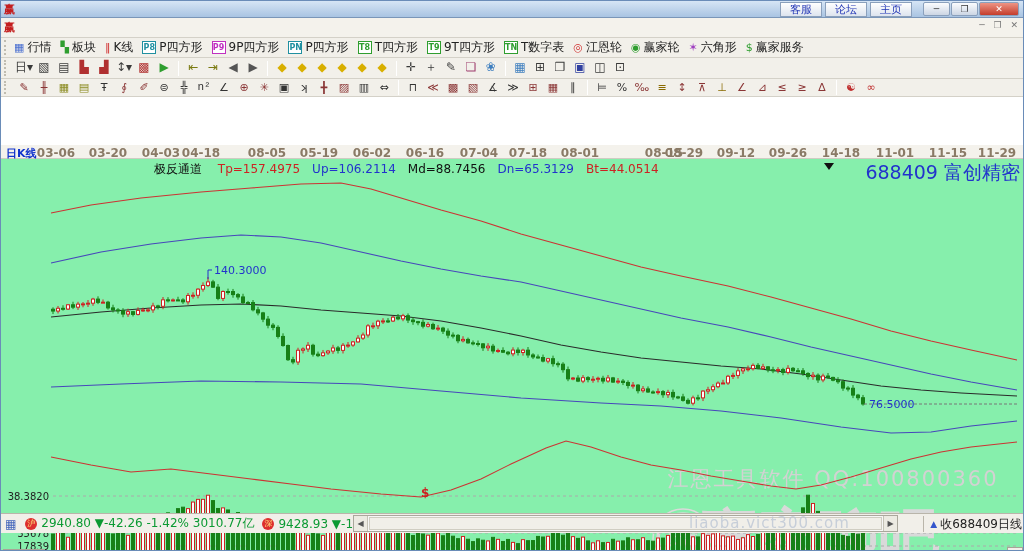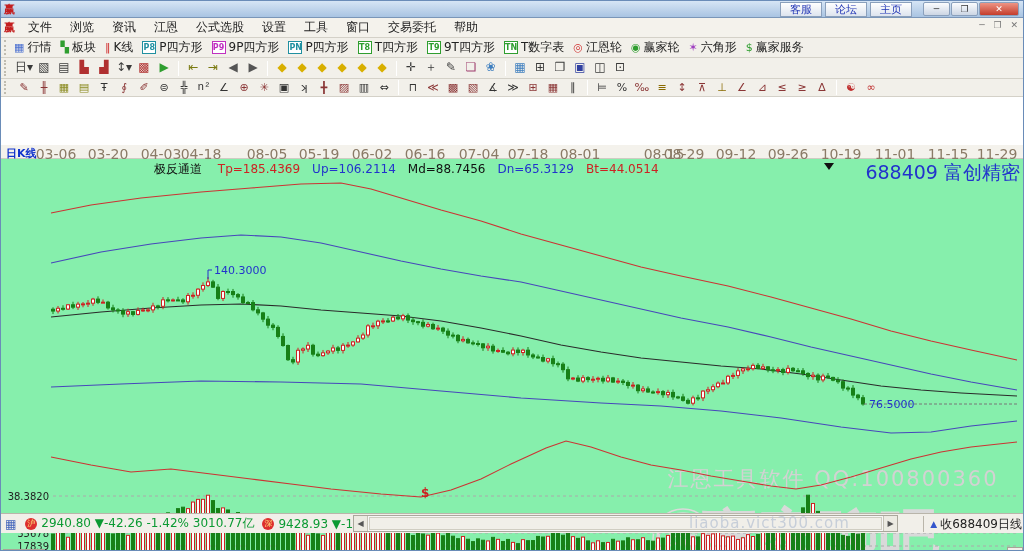--- a/index.html
+++ b/index.html
@@ -39,21 +39,21 @@
   .tb1-badge { display:inline-block; width:14px; height:13px; font-size:8px; font-weight:bold; line-height:12px;
     text-align:center; border:1px solid; background:#fff; margin-right:3px; }
   .tbbtn { width:20px; height:18px; line-height:17px; text-align:center; font-size:12px; color:#3a3a3a; cursor:default; }
   .tb3 .tbbtn { font-size:11px; height:16px; line-height:15px; }
   .tbsep { width:1px; height:15px; background:#c6c2b8; border-right:1px solid #fff; margin:0 4px; }
   
   .chartwrap { position:absolute; left:0; top:96px; width:1024px; height:416px; background:#86efac;margin-top:48px; }
   .daterow { position:absolute; left:0; top:0; width:1024px; height:14px; background:#f4f2ec;
     border-bottom:1px solid #cfccc2; }
   .kline-tab { position:absolute; left:5px; top:1px; font-size:11px; font-weight:bold; color:#1133cc; }
-  .date-label { position:absolute; top:1px; transform:translateX(-50%); font-size:14px; color:#8a7a66; white-space:nowrap; }
+  .date-label { position:absolute; top:1px; transform:translateX(-50%); font-size:12px; color:#8a7a66; white-space:nowrap;font-weight:bold; }
   .ind-header { position:absolute; left:153px; top:16px; font-size:12px; z-index:3; white-space:nowrap; }
   .ind-header span { margin-right:12px; }
   .stock-label { position:absolute; right:5px; top:15px; font-size:19px; font-weight:normal; color:#2233cc; z-index:3; }
   #chart-svg { position:absolute; left:0; top:14px; }
   .corner-btn { position:absolute; font-size:9px; color:#555; background:#f2f0ea; border:1px solid #a9a596;
     text-align:center; line-height:12px; cursor:default; }
   .expand-btn { left:2px; top:404px; width:42px; height:13px; }
   .arrow-btn { right:2px; top:402px; width:16px; height:13px; }
   
   .statusbar { position:absolute; left:0; top:512px; width:1024px; height:20px; background:#f1efe9;
@@ -89,32 +89,20 @@
       <div class="winbtns" id="win-buttons">
           <span class="wbtn">─</span>
           <span class="wbtn">❐</span>
           <span class="wbtn close">✕</span>
         </div>
     </div>
   </div>
 
   <div class="menubar">
     <span class="app-icon">赢</span>
-    <div id="menu-items" style="display:flex">
-        <span class="menu-item">文件</span>
-        <span class="menu-item">浏览</span>
-        <span class="menu-item">资讯</span>
-        <span class="menu-item">江恩</span>
-        <span class="menu-item">公式选股</span>
-        <span class="menu-item">设置</span>
-        <span class="menu-item">工具</span>
-        <span class="menu-item">窗口</span>
-        <span class="menu-item">交易委托</span>
-        <span class="menu-item">帮助</span>
-      </div>
     <span class="menu-ctrl">─ ❐ ✕</span>
   </div>
 
   <div class="toolbar tb1" id="toolbar-main">
     <span class="tb-handle"></span>
   <span class="tb1-item">
         <span class="tb1-icon" style="color: rgb(74, 111, 208);">▦</span>
         <span>行情</span>
       </span>
       <span class="tb1-item">
@@ -264,28 +252,28 @@
         <span class="date-label" style="left: 318px;">05-19</span>
         <span class="date-label" style="left: 371px;">06-02</span>
         <span class="date-label" style="left: 424px;">06-16</span>
         <span class="date-label" style="left: 478px;">07-04</span>
         <span class="date-label" style="left: 527px;">07-18</span>
         <span class="date-label" style="left: 579px;">08-01</span>
         <span class="date-label" style="left: 663px;">08-15</span>
         <span class="date-label" style="left: 683px; text-align: right;">08-29</span>
         <span class="date-label" style="left: 735px;">09-12</span>
         <span class="date-label" style="left: 787px;">09-26</span>
-        <span class="date-label" style="left: 840px;">10-19</span>
+        <span class="date-label" style="left: 840px;">14-18</span>
         <span class="date-label" style="left: 894px;">11-01</span>
         <span class="date-label" style="left: 947px;">11-15</span>
         <span class="date-label" style="left: 996px;">11-29</span>
       </div>
     <div class="ind-header" id="ind-header">
       <span style="color:#111">极反通道</span>
-    <span style="color: rgb(204, 34, 34);">Tp=185.4369</span><span style="color: rgb(34, 51, 204);">Up=106.2114</span><span style="color: rgb(17, 17, 17);">Md=88.7456</span><span style="color: rgb(34, 51, 204);">Dn=65.3129</span><span style="color: rgb(204, 34, 34);">Bt=44.0514</span></div>
+    <span style="color: rgb(204, 34, 34);">Tp=157.4975</span><span style="color: rgb(34, 51, 204);">Up=106.2114</span><span style="color: rgb(17, 17, 17);">Md=88.7456</span><span style="color: rgb(34, 51, 204);">Dn=65.3129</span><span style="color: rgb(204, 34, 34);">Bt=44.0514</span></div>
     <div class="stock-label">688409 富创精密</div>
     <svg id="chart-svg" width="1024" height="402" viewBox="0 0 1024 402">
         <circle cx="682" cy="380" r="30" fill="none" stroke="#dadada" stroke-width="1.5"></circle>
         <circle cx="682" cy="380" r="25" fill="none" stroke="#d8d8d8" stroke-width="3.5"></circle>
         <text x="682" y="386" text-anchor="middle" font-size="15" font-weight="bold" fill="#d8d8d8">财赢</text>
         <text x="832" y="327" text-anchor="middle" font-size="21" fill="#d2d2d2" letter-spacing="2">江恩工具软件  QQ:100800360</text>
         <text x="818" y="398" text-anchor="middle" font-size="60" font-weight="bold" fill="#d9d9d9">赢家聊吧</text>
         <line x1="52" y1="337" x2="1016" y2="337" stroke="#aaa" stroke-width="1" stroke-dasharray="3 3"></line>
         <text x="48" y="340.5" text-anchor="end" font-size="10" fill="#222">38.3820</text>
         <line x1="52" y1="360" x2="1016" y2="360" stroke="#aaa" stroke-width="1" stroke-dasharray="3 3"></line>

